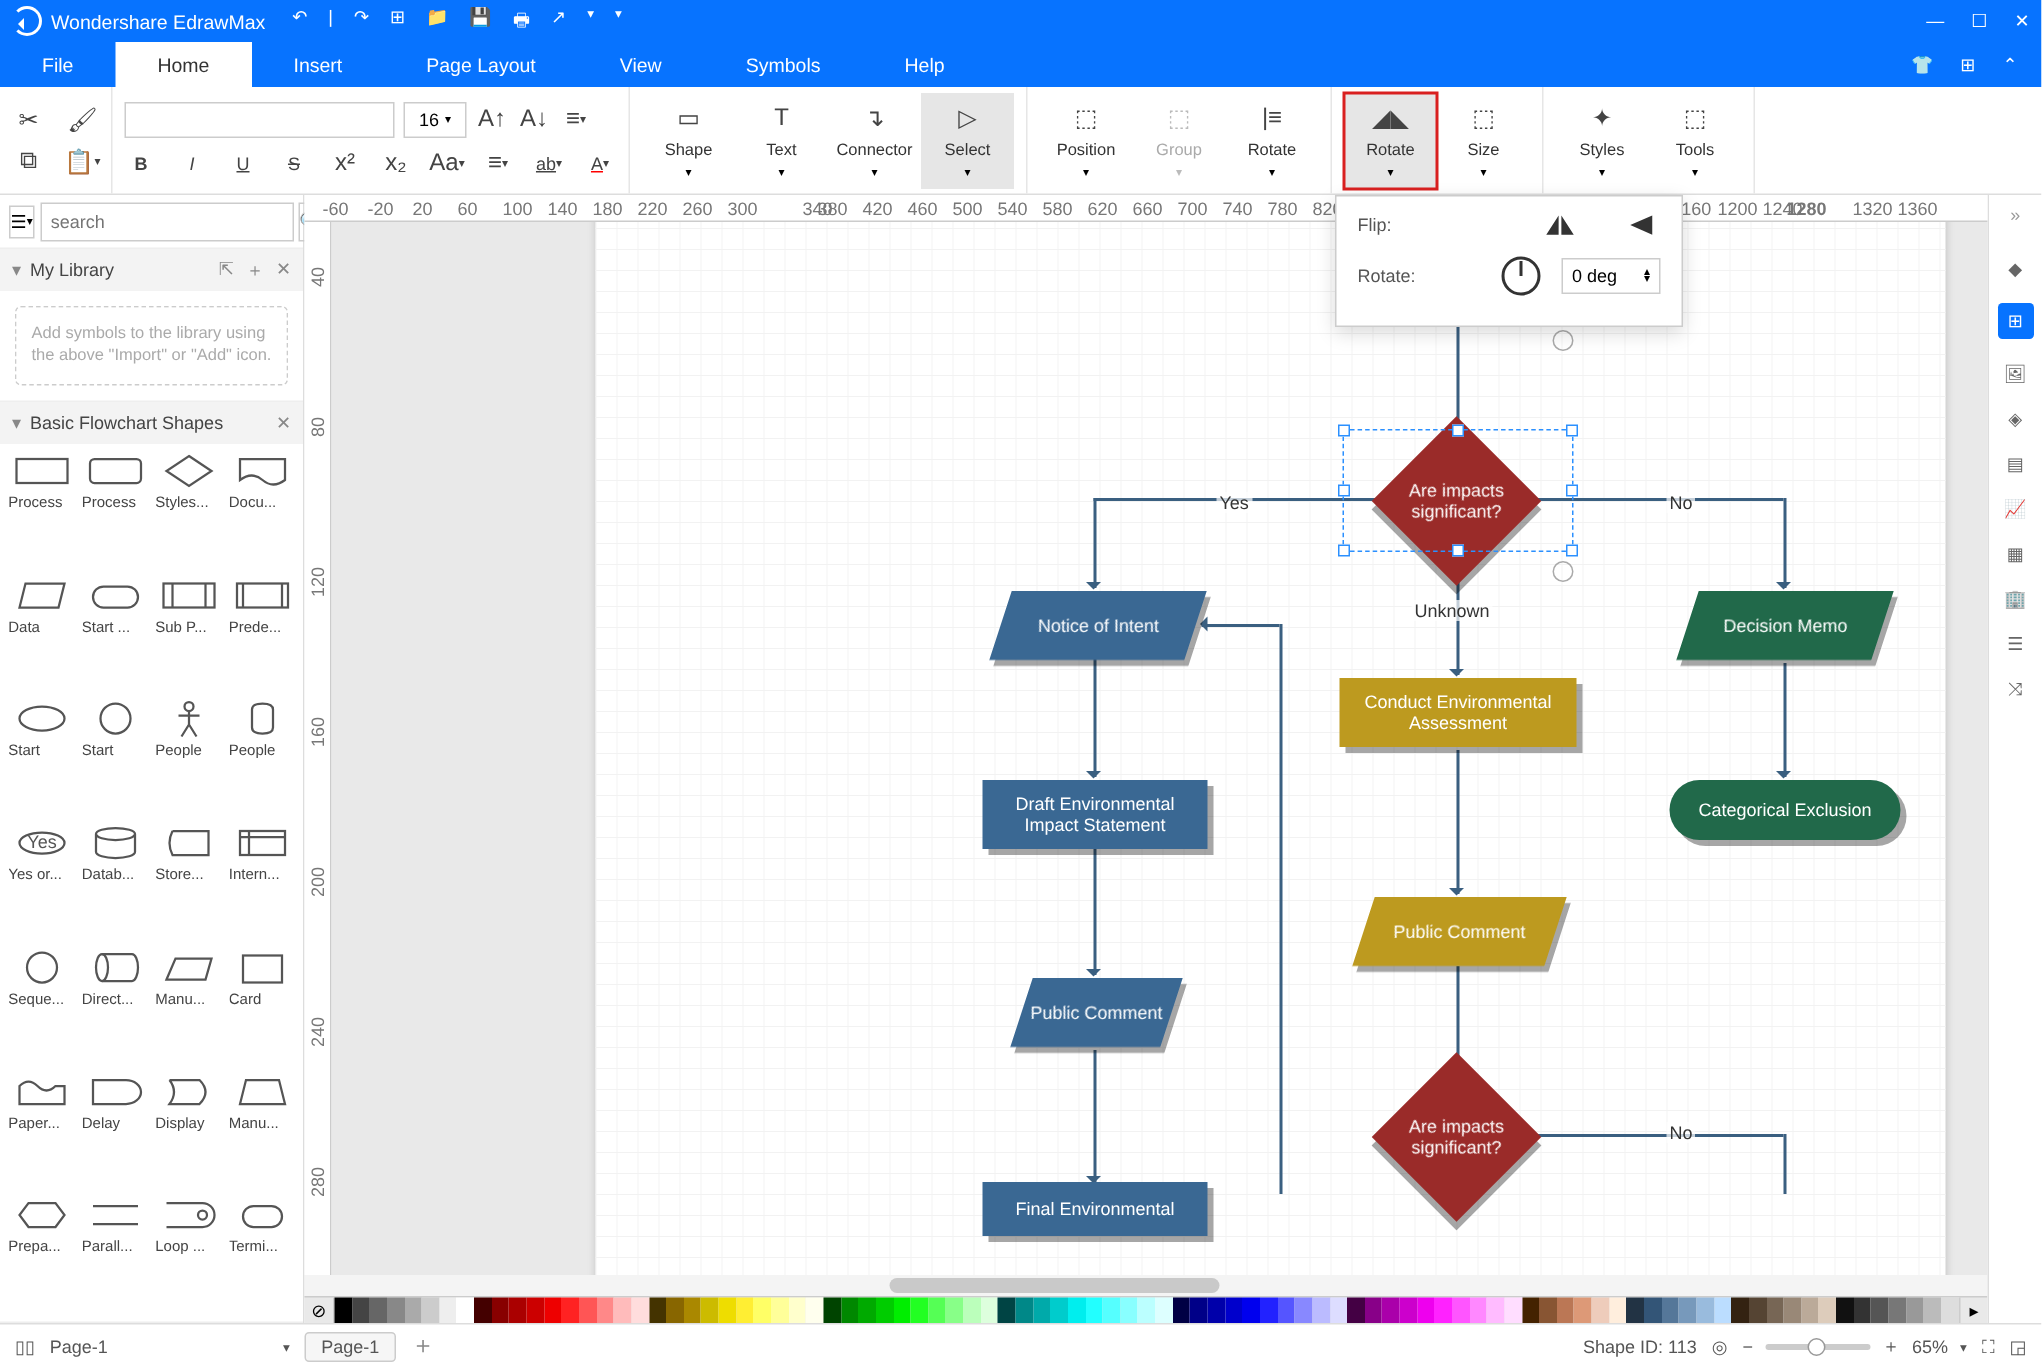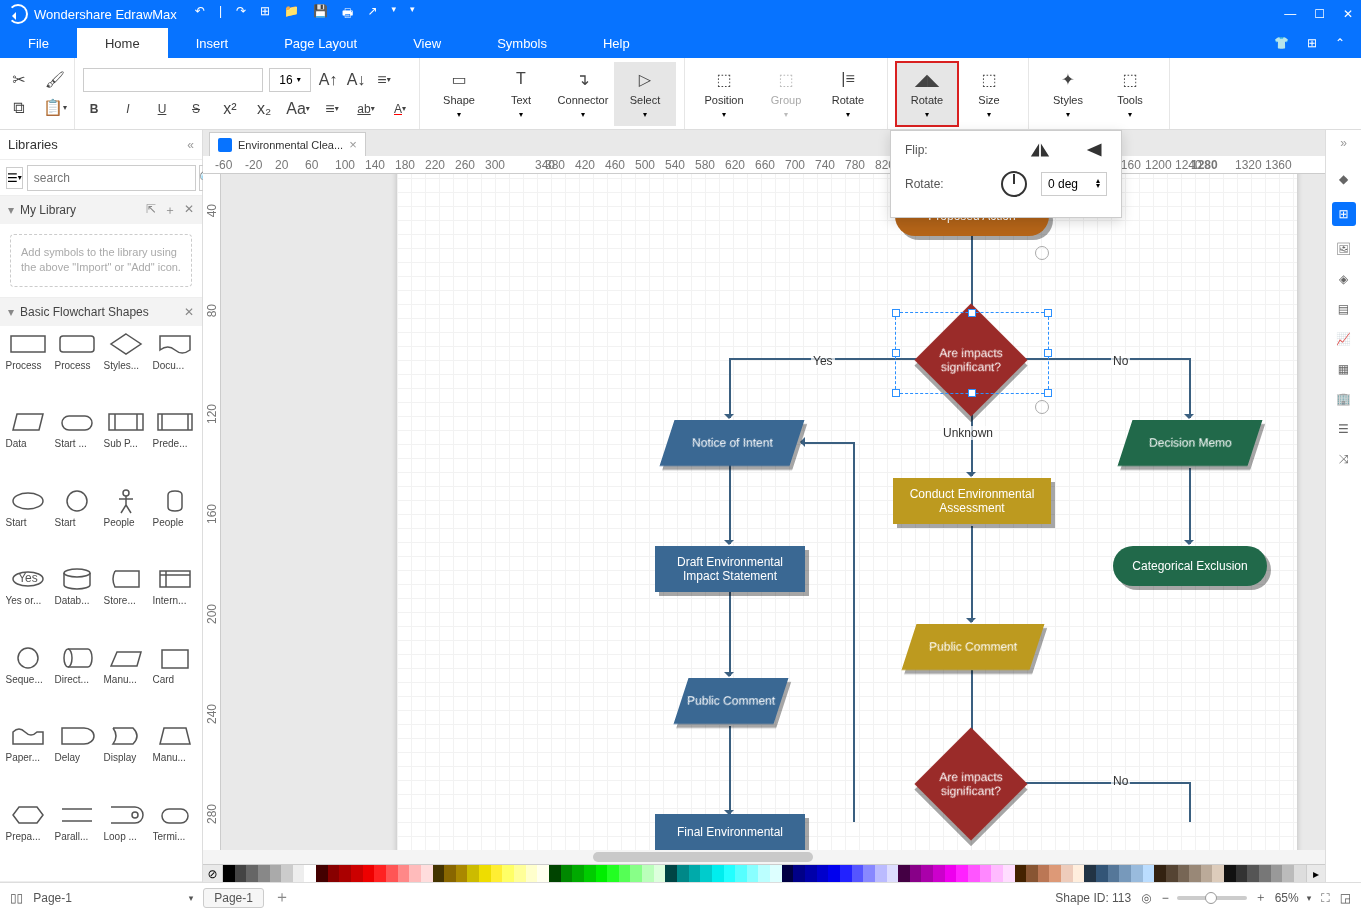--- a/index.html
+++ b/index.html
@@ -272,24 +272,20 @@
     <div class="degin">
         <span>0 deg</span>
         <span style="font-size:8px;line-height:.6">▴<br>▾</span>
       </div>
   </div>
 </div>
 
 <div class="main">
 
   <div class="libpanel">
-    <div class="libhdr">
-      <div class="t">Libraries</div>
-      <div class="collapse">«</div>
-    </div>
     <div class="libsrch">
       <div class="drop">☰<span style="font-size:8px">▾</span></div>
       <input placeholder="search" style="">
       <div class="mag">🔍</div>
       <div class="more">⁝</div>
     </div>
     <div class="libsec">
       <div class="sh">
           <span class="exp">▾</span>
           <span class="t">My Library</span>
@@ -544,27 +540,20 @@
                 <rect x="6" y="8" width="26" height="14" rx="7"></rect>
               </svg>
             </div>
             <div class="nm">Termi...</div>
           </div>
         </div>
     </div>
   </div>
 
   <div class="canvaswrap">
-    <div class="doctab">
-      <div class="dt">
-        <div class="di"></div>
-        <div class="dn">Environmental Clea...</div>
-        <div class="dx">×</div>
-      </div>
-    </div>
     <div class="ruler-h" id="rulerh">
         <span style="left: 12px;">-60</span>
         <span style="left: 42px;">-20</span>
         <span style="left: 72px;">20</span>
         <span style="left: 102px;">60</span>
         <span style="left: 132px;">100</span>
         <span style="left: 162px;">140</span>
         <span style="left: 192px;">180</span>
         <span style="left: 222px;">220</span>
         <span style="left: 252px;">260</span>

